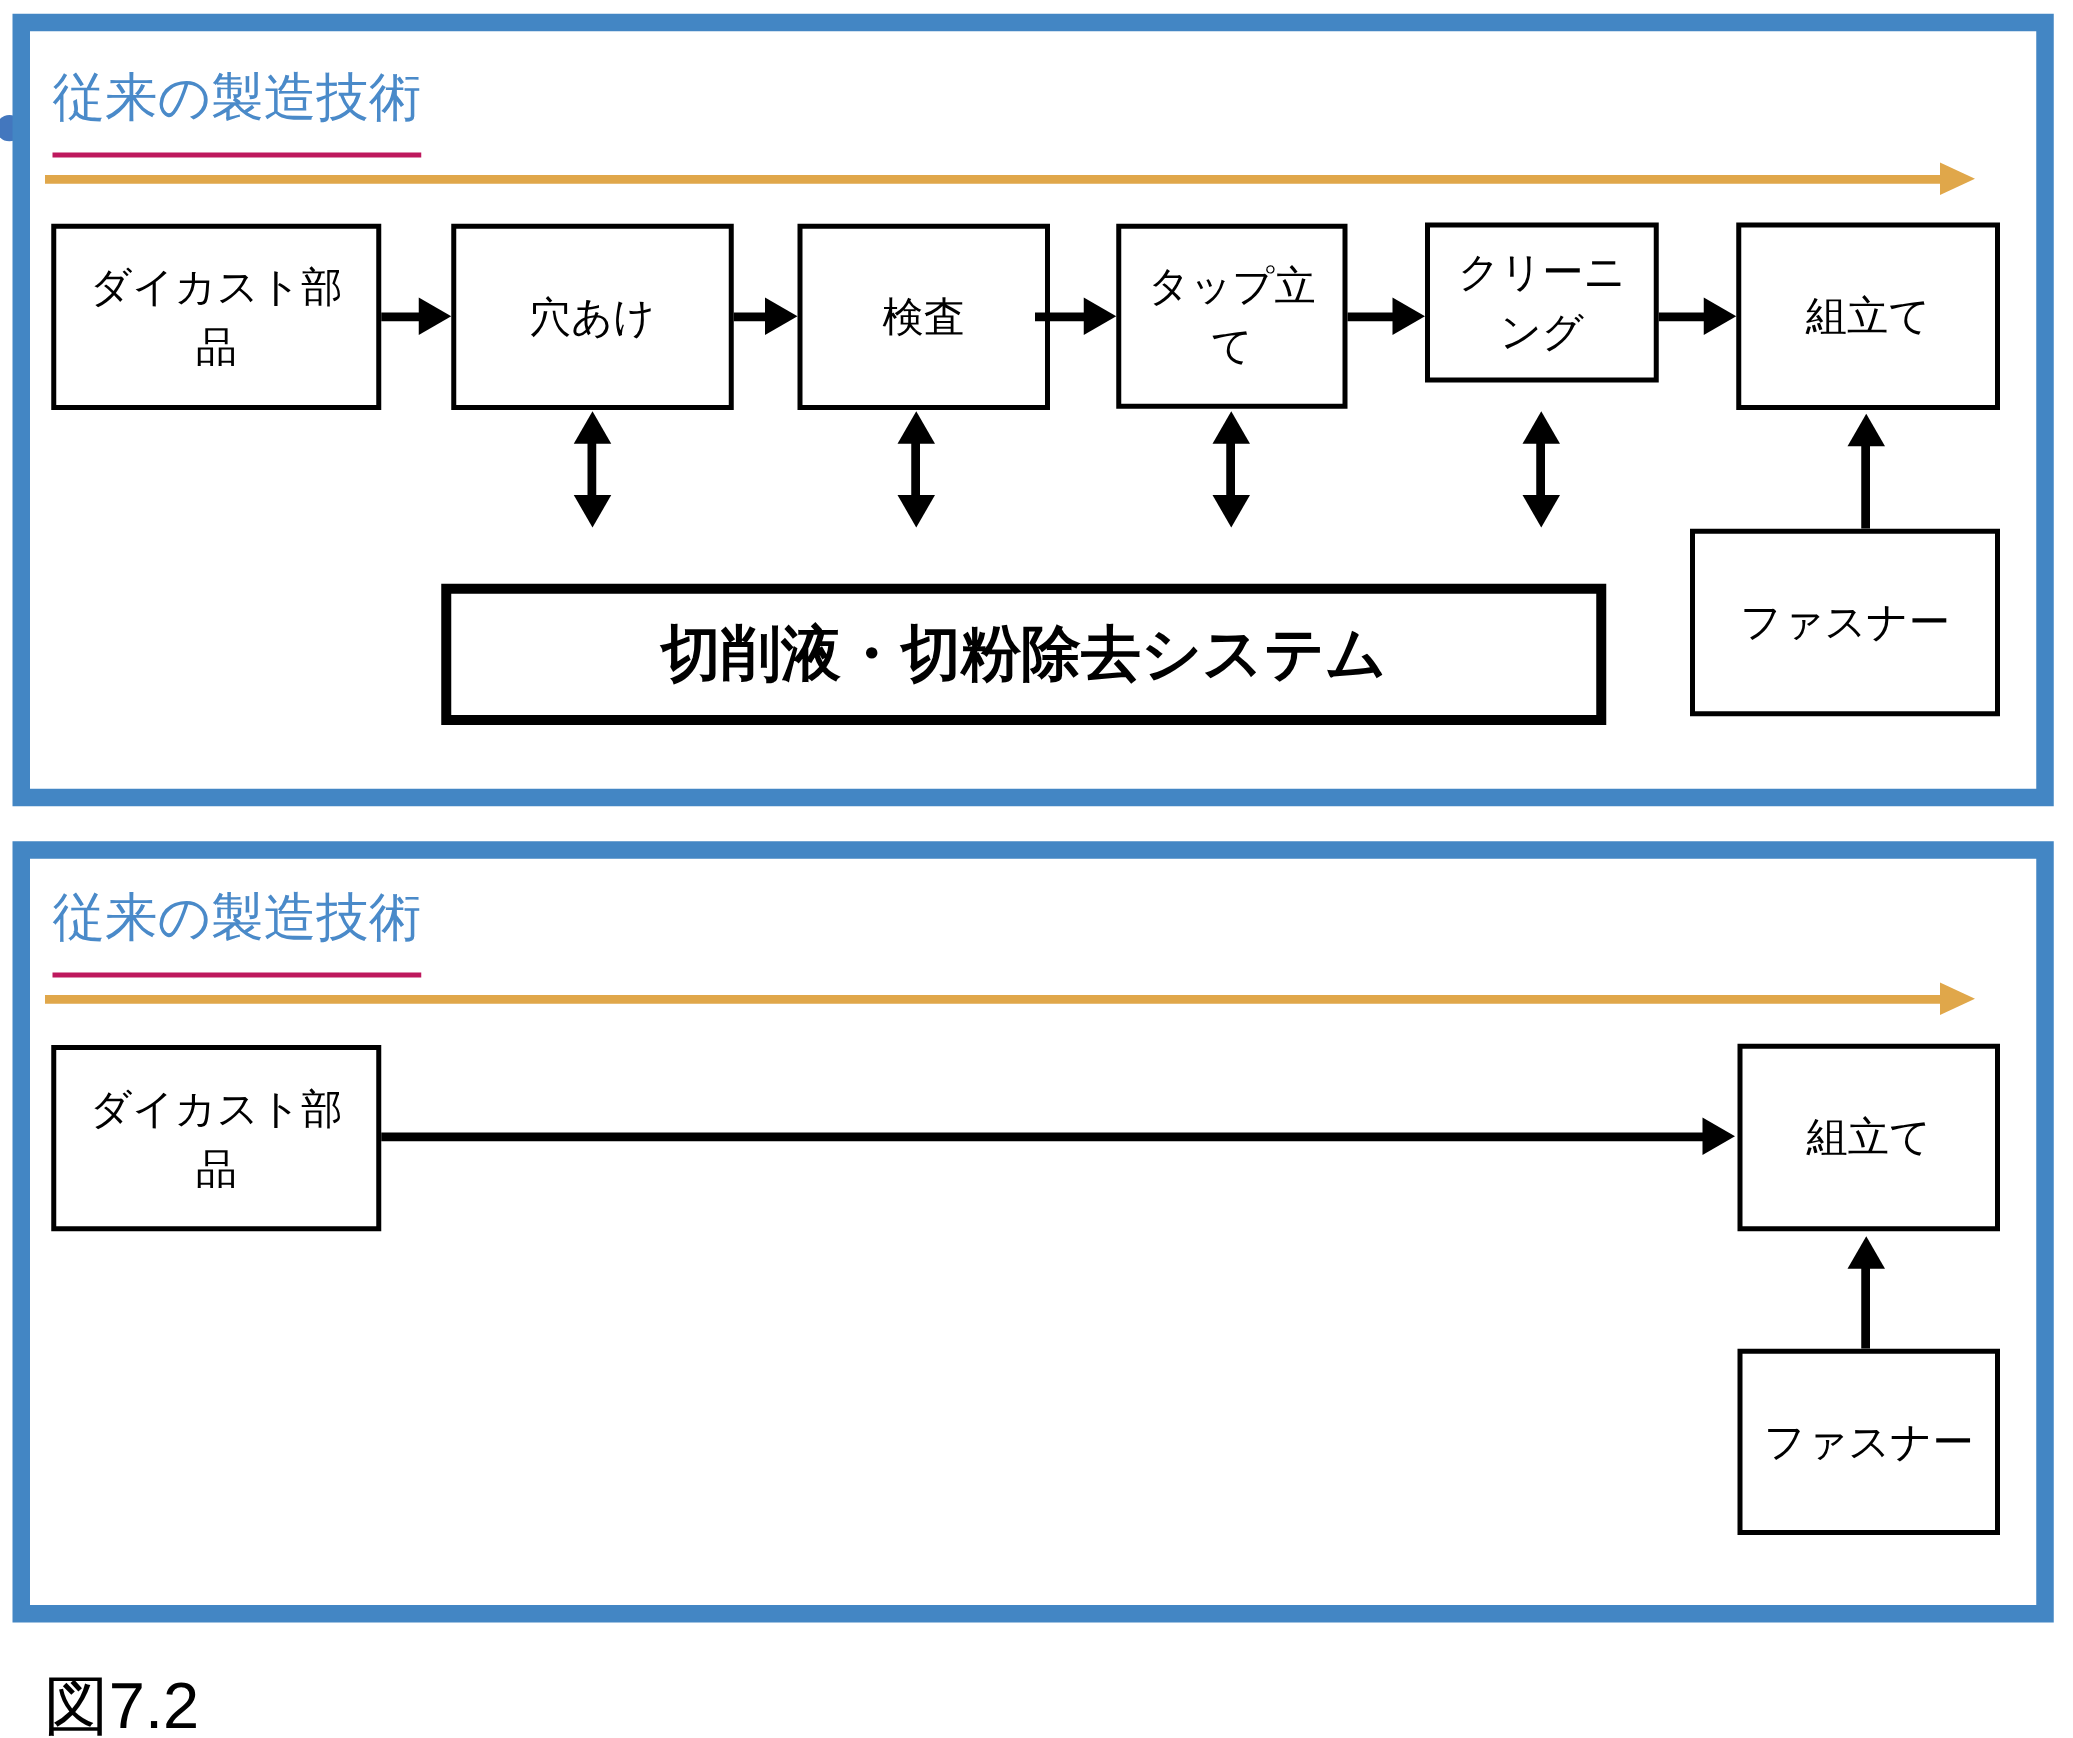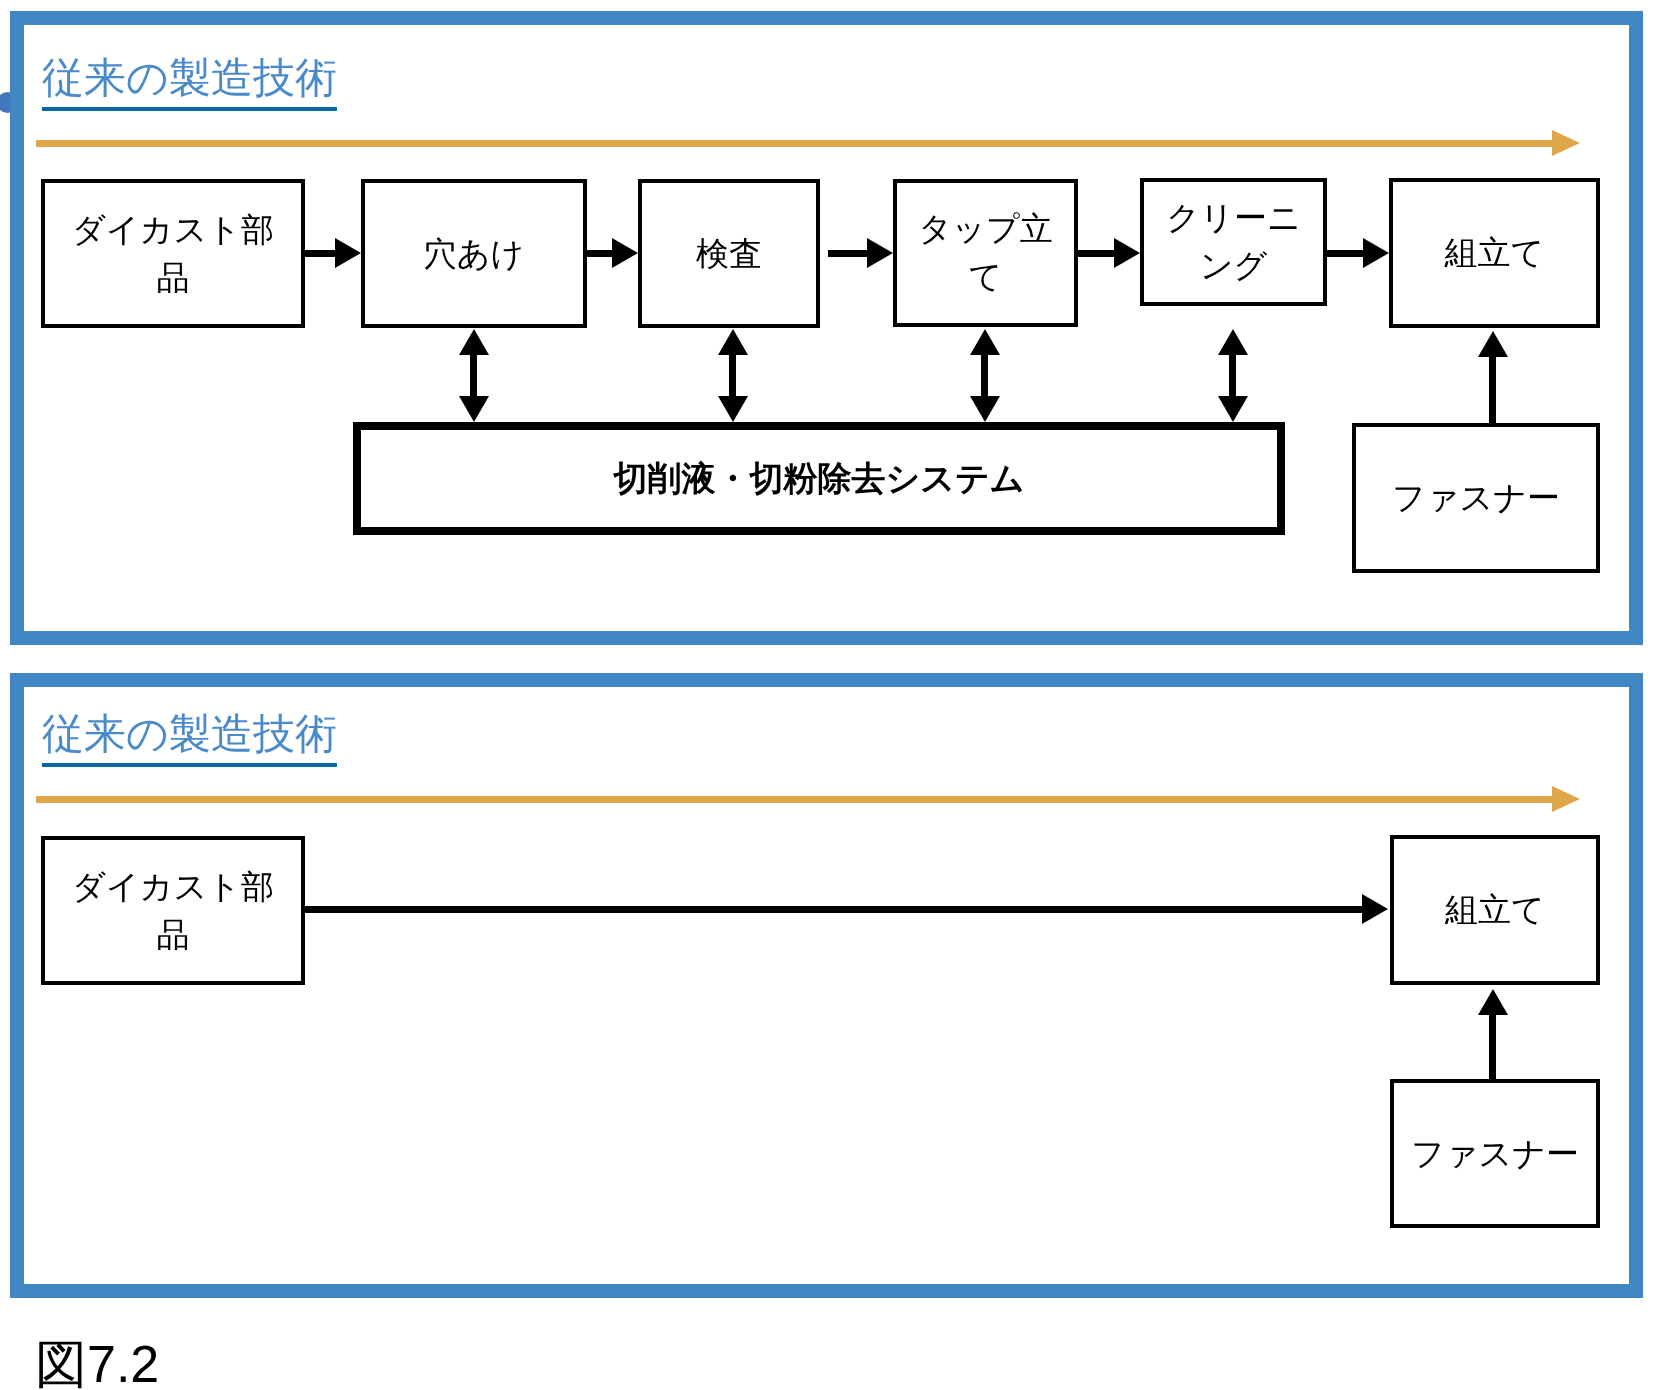--- a/index.html
+++ b/index.html
@@ -27,43 +27,44 @@
     width: 21px; height: 21px;
     border-radius: 50%;
     background: #4377BE;
   }
 
   .title {
     position: absolute;
     font-size: 42px;
     line-height: 1.25;
     color: #4A8AC9;
-    border-bottom: 4px solid #0369a1;
-    padding-bottom: 2px;
+    border-bottom: 4px solid #be185d;
+    padding-bottom: 17px;
     white-space: nowrap;
   }
   #title1 { left:42px; top:52px; }
   #title2 { left:42px; top:708px; }
 
   .node {
     position: absolute;
     border: 4px solid #000;
     background: #fff;
     display: flex;
     align-items: center;
     justify-content: center;
     text-align: center;
     font-size: 33px;
     line-height: 1.45;
     white-space: pre-line;
   }
   .node.system {
     border-width: 8px;
     font-weight: 700;
-    font-size: 34px;
+    font-size: 48px;
+    margin-top: 45px;
   }
 
   .hline, .vline { position: absolute; background: #000; }
   .hline { height: 7px; }
   .vline { width: 7px; }
   .hline.orange { background: #E0A74A; }
 
   .tri { position: absolute; width: 0; height: 0; }
   .tri.right {
     border-left: 26px solid #000;
@@ -104,21 +105,21 @@
     <div class="title" id="title1">従来の製造技術</div>
 
     <div>
       <div class="hline orange" style="left:36px; top:140px; width:1518px;"></div>
       <div class="tri right orange" style="left:1552px; top:130px;"></div>
     </div>
 
     <div class="node" style="left:41px;  top:179px; width:264px; height:149px;">ダイカスト部
 品</div>
     <div class="node" style="left:361px; top:179px; width:226px; height:149px;text-align:right;">穴あけ</div>
-    <div class="node" style="left:638px; top:179px; width:182px; height:149px;">検査</div>
+    <div class="node" style="left:638px; top:179px; width:202px; height:149px;">検査</div>
     <div class="node" style="left:893px; top:179px; width:185px; height:148px;">タップ立
 て</div>
     <div class="node" style="left:1140px;top:178px; width:187px; height:128px;">クリーニ
 ング</div>
     <div class="node" style="left:1389px;top:178px; width:211px; height:150px;">組立て</div>
 
     <div>
       <div class="hline" style="left:305px; top:250px; width:32px;"></div>
       <div class="tri right" style="left:335px; top:238px;"></div>
     </div>

